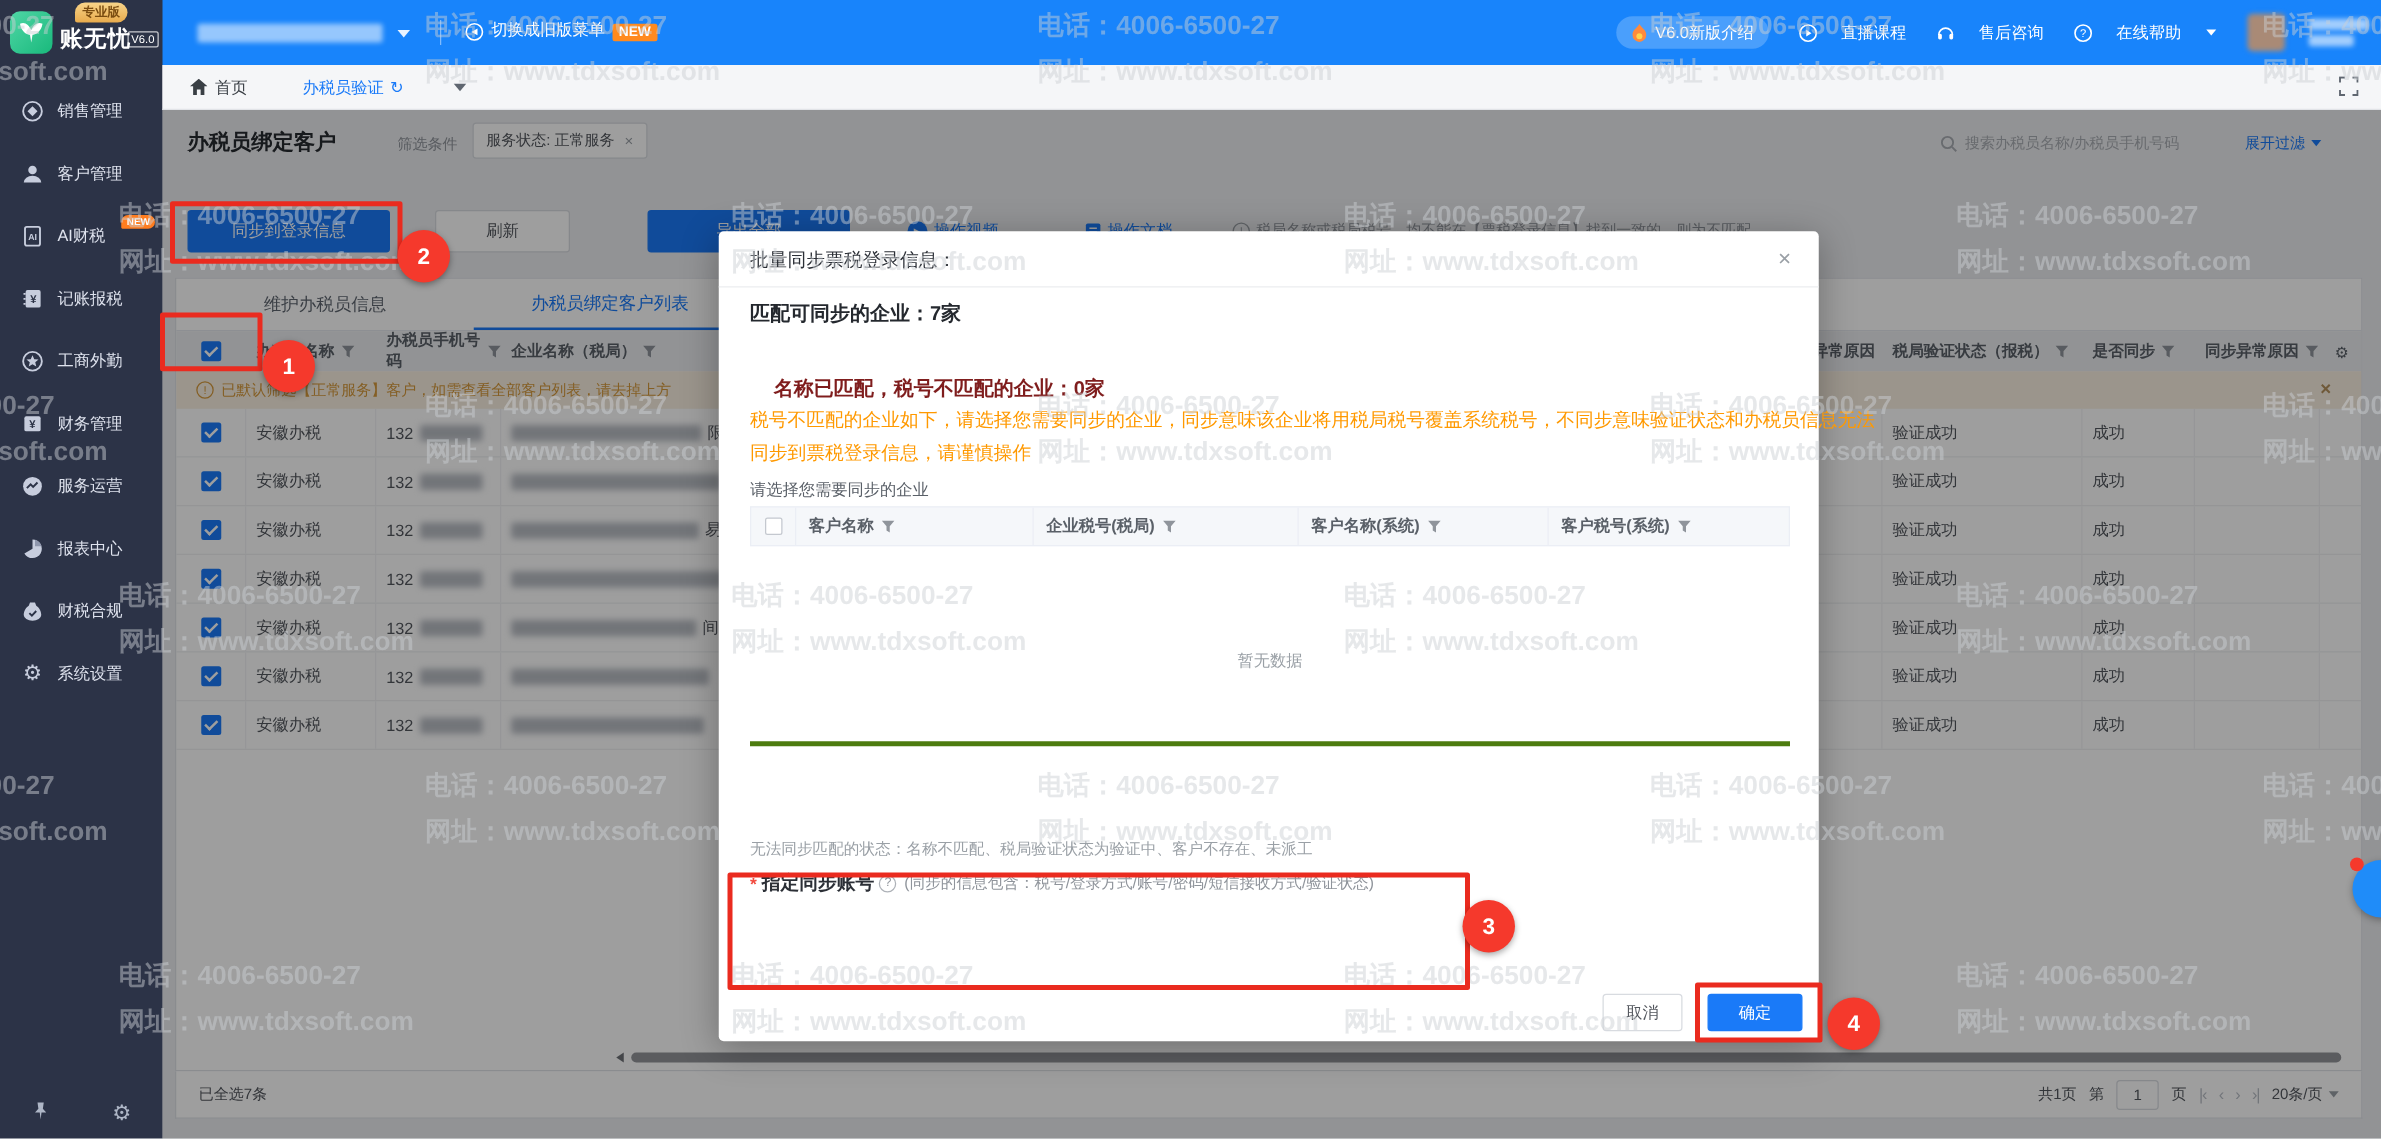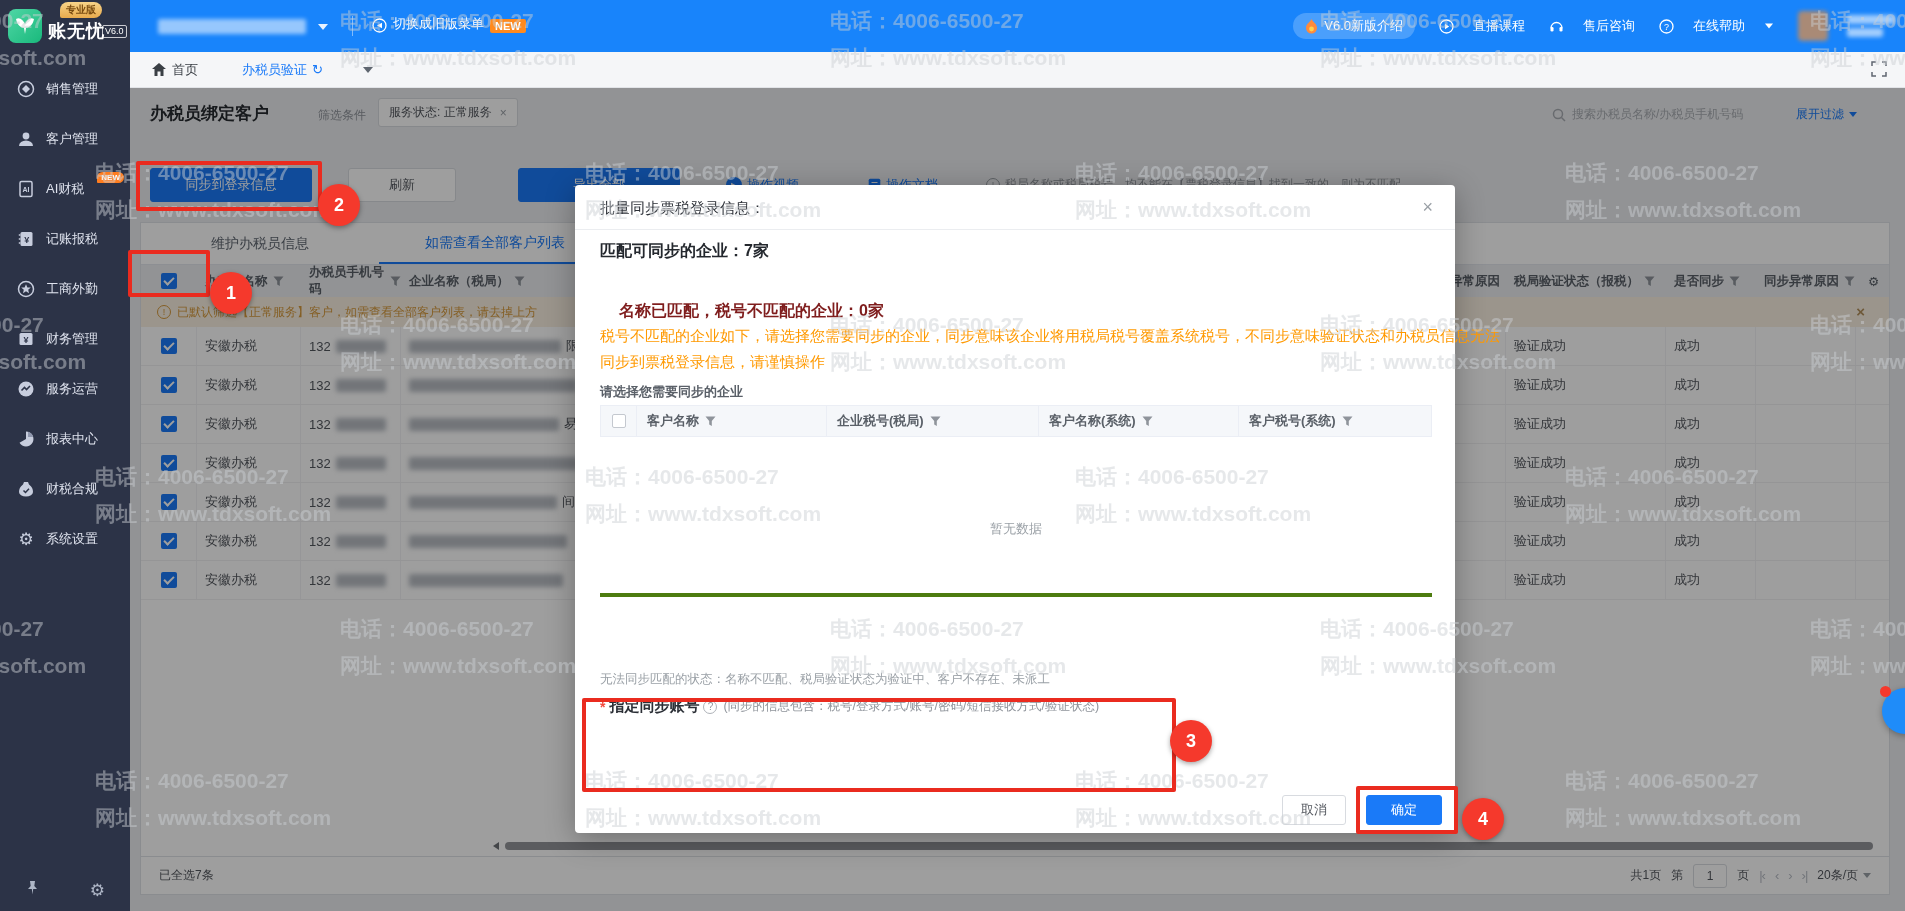--- a/index.html
+++ b/index.html
@@ -109,21 +109,21 @@
   .modal{position:absolute;left:575px;top:185px;width:880px;height:648px;background:#fff;border-radius:4px;box-shadow:0 6px 30px rgba(0,0,0,.3);z-index:50;}
   .m-title{position:absolute;left:25px;top:14px;font-size:15px;color:#2b2f36;}
   .m-close{position:absolute;right:22px;top:12px;font-size:18px;color:#9aa0a6;cursor:pointer;font-style:normal;}
   .m-hr{position:absolute;left:0;top:44px;width:100%;height:1px;background:#ebedf0;}
   .m-s1t{position:absolute;left:25px;top:56px;font-size:16px;font-weight:bold;color:#24282e;}
   .m-s1s{position:absolute;left:25px;top:86px;font-size:13.5px;color:#5a6068;}
   .m-s2t{position:absolute;left:25px;top:116px;font-size:16px;font-weight:bold;color:#7f1d1d;margin-left:19px;}
   .m-warn{position:absolute;left:25px;font-size:15px;color:#ff9900;white-space:nowrap;}
   .m-w1{top:142px;}
   .m-w2{top:168px;}
-  .m-hint{position:absolute;left:25px;top:198px;font-size:13px;color:#5a6068;font-weight:bold;}
+  .m-hint{position:absolute;left:25px;top:198px;font-size:13px;color:#5a6068;}
   .m-table{position:absolute;left:25px;top:220px;width:832px;height:192px;border-bottom:4px solid #4d7c0f;}
   .m-thead{height:32px;background:#f5f7fa;border:1px solid #ebeef5;display:flex;align-items:center;font-size:13px;color:#5a6068;font-weight:bold;}
   .m-th{display:flex;align-items:center;gap:6px;padding-left:10px;height:100%;border-right:1px solid #ebeef5;}
   .mw-cb{width:36px;justify-content:center;padding-left:0;flex:none;}
   .mw-1{width:190px;flex:none;}
   .mw-2{width:212px;flex:none;}
   .mw-3{width:200px;flex:none;}
   .mw-4{width:192px;flex:none;border-right:none;}
   .m-empty{position:absolute;left:0;top:32px;width:832px;height:184px;display:flex;align-items:center;justify-content:center;font-size:13px;color:#9aa0a6;}
   .m-note{position:absolute;left:25px;top:486px;font-size:12.5px;color:#9aa0a6;}
@@ -377,21 +377,21 @@
     <span>操作文档</span>
   </div>
   <div class="tip">
     <span class="circle-i">!</span>
     <span>税局名称或税局税号，均不能在【票税登录信息】找到一致的，则为不匹配</span>
   </div>
 
   <div class="card">
     <div class="tabs-row">
       <div class="c-tab">维护办税员信息</div>
-      <div class="c-tab active">如需查看全部客户列表</div>
+      <div class="c-tab active">办税员绑定客户列表</div>
     </div>
     <div class="thead">
       <div class="th w-cb">
           <span class="cb"></span>
         </div>
       <div class="th w-name">
           <span>办税员名称</span>
           <svg class="funnel" width="11" height="11" viewBox="0 0 11 11">
             <path d="M0.5 0.5 H10.5 L6.8 5 V10 L4.2 8.4 V5 Z" fill="#8f949b"></path>
           </svg>

